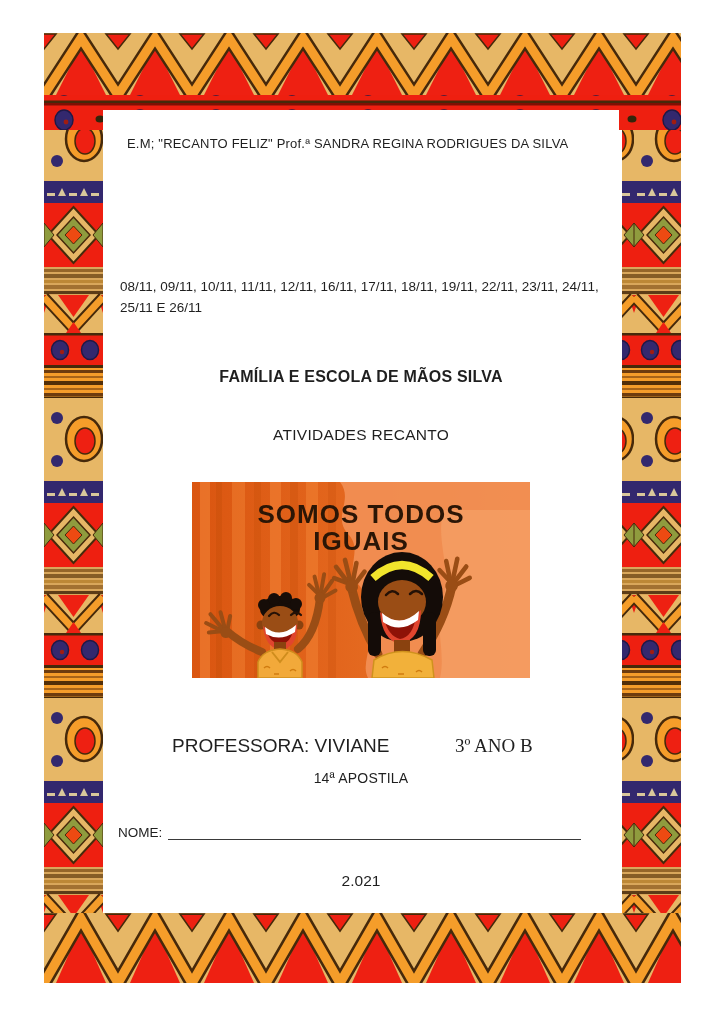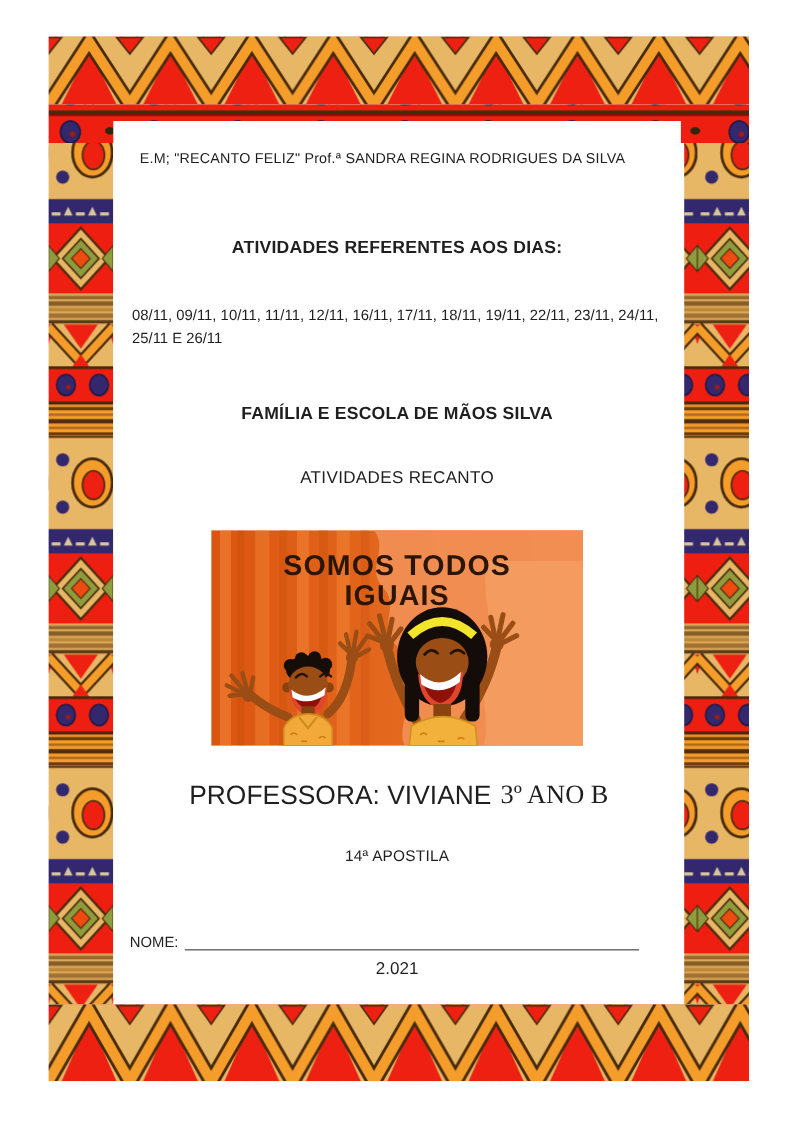--- a/index.html
+++ b/index.html
@@ -6,25 +6,25 @@
   .canvas{position:relative;width:724px;height:1024px;background:#ffffff;overflow:hidden;
           font-family:"Liberation Sans",sans-serif;color:#1f1f1f;}
   .frame-svg{position:absolute;left:44px;top:33px;}
   .sheet{position:absolute;left:103px;top:110px;width:516px;height:798px;background:#ffffff;}
   .hdr{position:absolute;top:26px;left:24px;font-size:13px;letter-spacing:.2px;white-space:nowrap;}
   .h-act{position:absolute;top:107px;left:0;width:100%;text-align:center;font-size:16px;font-weight:bold;letter-spacing:.2px;}
   .dates{position:absolute;top:166px;left:17px;width:480px;font-size:13.5px;line-height:21px;}
   .h-theme{position:absolute;top:258px;left:0;width:100%;text-align:center;font-size:16px;font-weight:bold;letter-spacing:.2px;}
   .h-remote{position:absolute;top:316px;left:0;width:100%;text-align:center;font-size:15.5px;letter-spacing:.3px;}
   .illus{position:absolute;top:372px;left:89px;width:338px;height:196px;display:block;}
-  .prof-row{position:absolute;top:600px;left:0;width:100%;height:26px;font-size:24px;}
+  .prof-row{position:absolute;top:625px;left:0;width:100%;height:26px;font-size:19px;}
   .prof-row .teacher{position:absolute;left:69px;white-space:nowrap;}
   .prof-row .cgroup{position:absolute;left:352px;white-space:nowrap;font-family:Liberation Serif, serif;}
   .apostila{position:absolute;top:660px;left:0;width:100%;text-align:center;font-size:14px;letter-spacing:.2px;}
-  .nome-row{position:absolute;top:714px;left:15px;width:463px;display:flex;align-items:center;font-size:13.5px;margin-top:24px;}
+  .nome-row{position:absolute;top:714px;left:15px;width:463px;display:flex;align-items:center;font-size:13.5px;}
   .nome-line{flex:1;border-bottom:1.4px solid #3a3a3a;margin-left:6px;height:15px;}
   .year{position:absolute;top:741px;left:0;width:100%;text-align:center;font-size:15.5px;margin-top:21px;}
 </style>
 </head>
 <body>
 
 <div class="canvas">
 
   <svg class="frame-svg" width="637" height="950" viewBox="0 0 637 950" aria-hidden="true">
     <defs>
@@ -102,21 +102,20 @@
     <rect x="578" y="97" width="59" height="783" fill="url(#pSide)"></rect>
     <g transform="translate(0,880) scale(1,1.129)">
       <rect width="637" height="62" fill="url(#pZig)"></rect>
     </g>
   </svg>
 
   <div class="sheet">
 
     <div class="hdr">E.M; "RECANTO FELIZ" Prof.ª SANDRA REGINA RODRIGUES DA SILVA</div>
 
-    <div class="h-act">ATIVIDADES REFERENTES AOS DIAS:</div>
 
     <div class="dates">08/11, 09/11, 10/11, 11/11, 12/11, 16/11, 17/11, 18/11, 19/11, 22/11, 23/11, 24/11, 25/11 E 26/11</div>
 
     <div class="h-theme">FAMÍLIA E ESCOLA DE MÃOS SILVA</div>
 
     <div class="h-remote">ATIVIDADES RECANTO</div>
 
     <svg class="illus" viewBox="0 0 338 196" aria-hidden="true">
       <defs>
         <linearGradient id="bgGrad" x1="0" y1="0" x2="1" y2="0">

